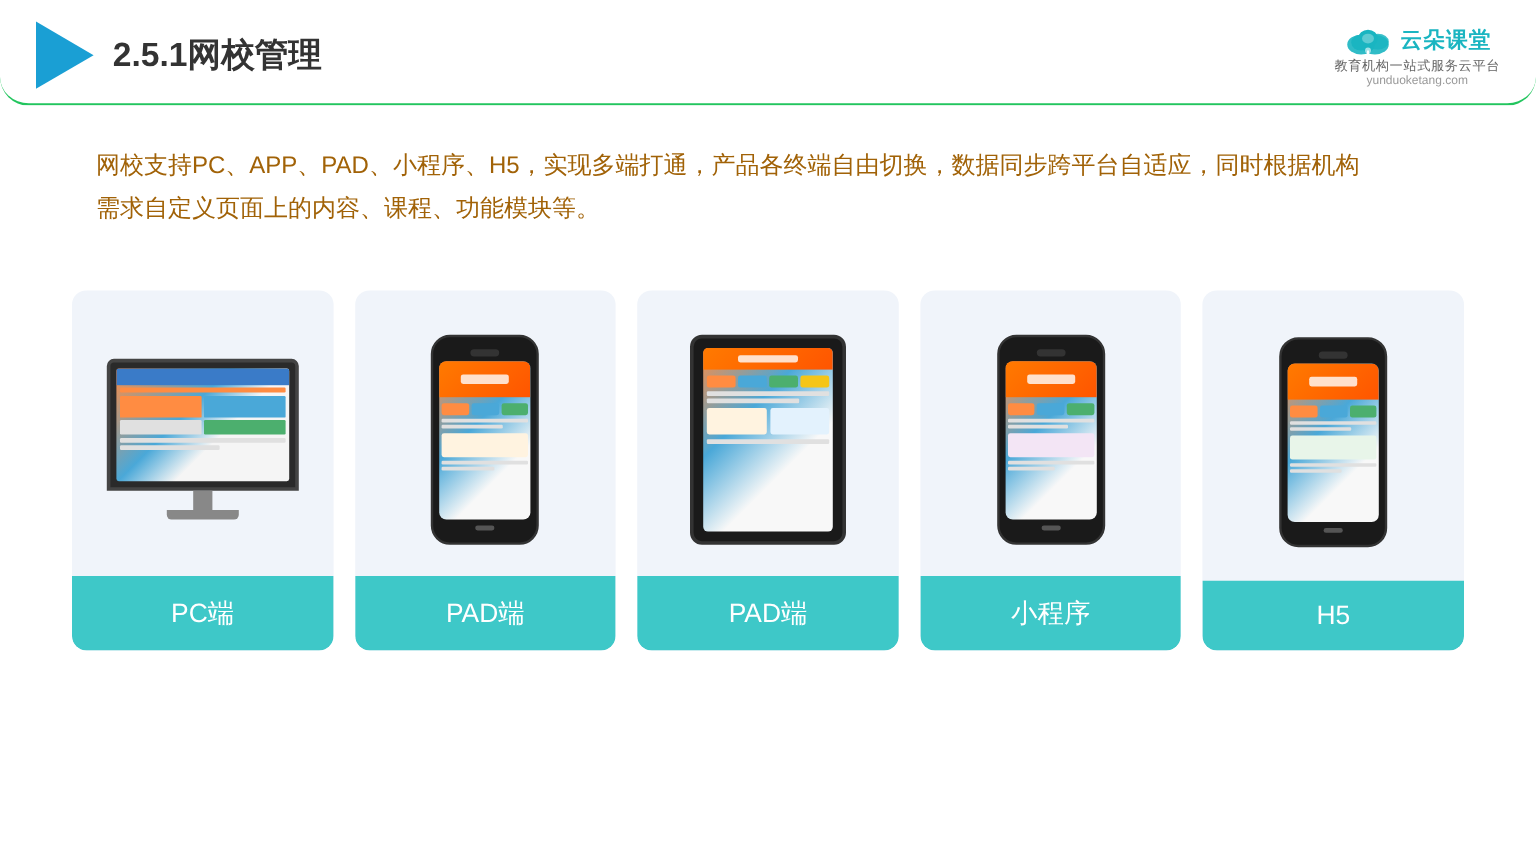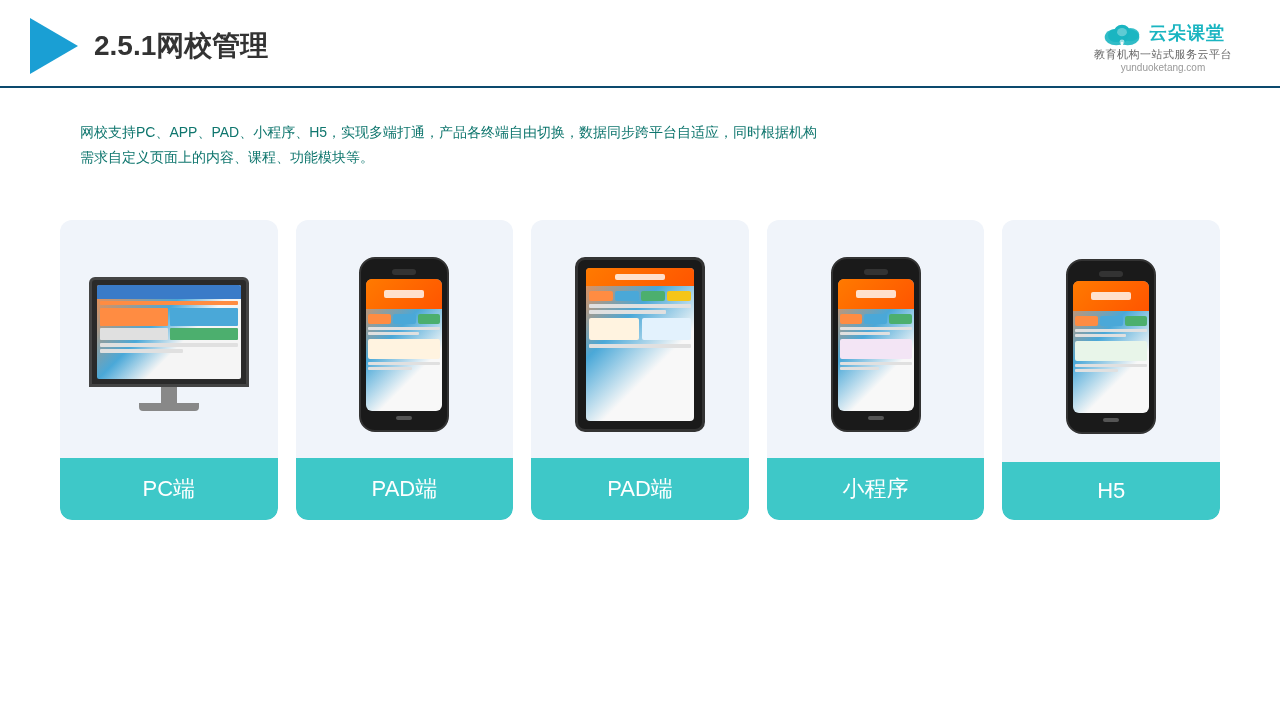--- a/index.html
+++ b/index.html
@@ -10,22 +10,23 @@
       font-family: 'Microsoft YaHei', SimHei, sans-serif;
       overflow: hidden;
       position: relative;
     }
 
     
     .header {
       display: flex;
       align-items: center;
       justify-content: space-between;
-      padding: 18px 48px 12px 30px;
-      border-bottom: 2px solid #0c4a6e;
+      padding: 18px 30px 12px 30px;
+      border-bottom: 2px solid #22c55e;
+      border-radius: 24px;
     }
     .header-left {
       display: flex;
       align-items: center;
       gap: 16px;
     }
     .logo-triangle {
       width: 0;
       height: 0;
       border-top: 28px solid transparent;
@@ -65,22 +66,22 @@
       letter-spacing: 0.5px;
     }
     .brand-url {
       font-size: 10px;
       color: #999;
     }
 
     
     .description {
       padding: 32px 80px 20px 80px;
-      font-size: 14px;
-      color: #0f766e;
+      font-size: 20px;
+      color: #a16207;
       line-height: 1.8;
     }
 
     
     .cards-container {
       display: flex;
       gap: 18px;
       padding: 20px 60px;
       justify-content: center;
       margin-top: 10px;

